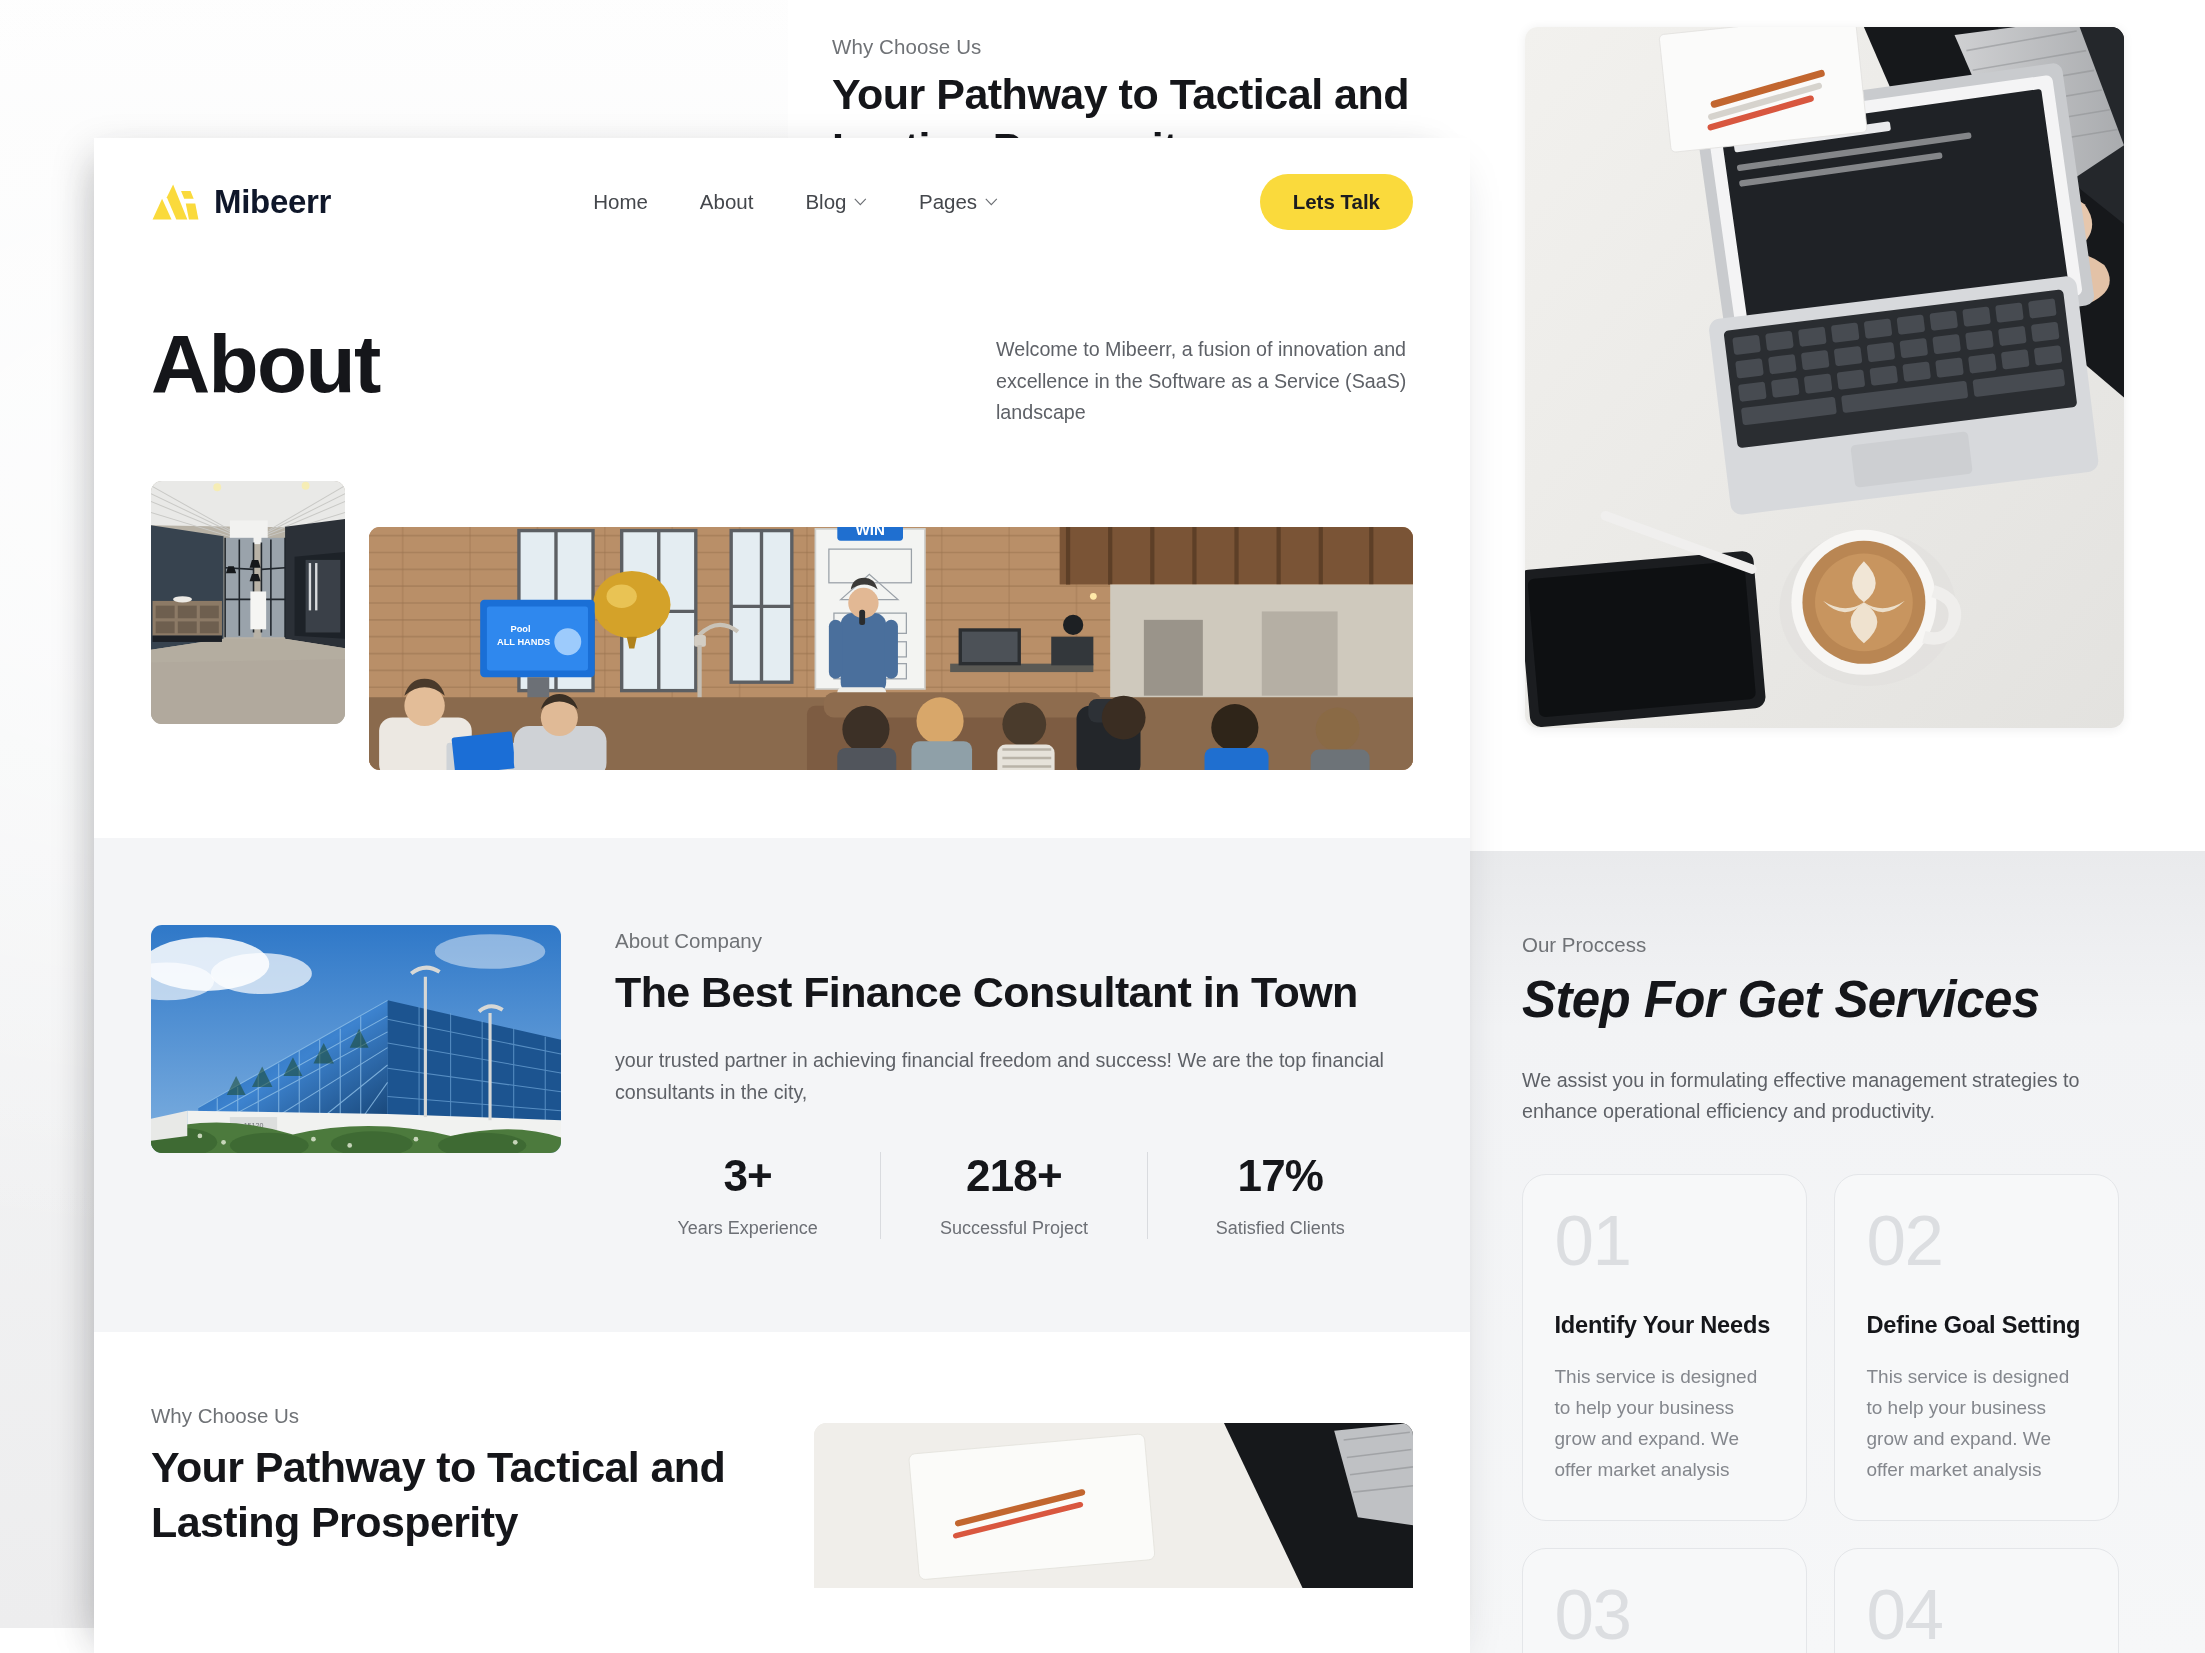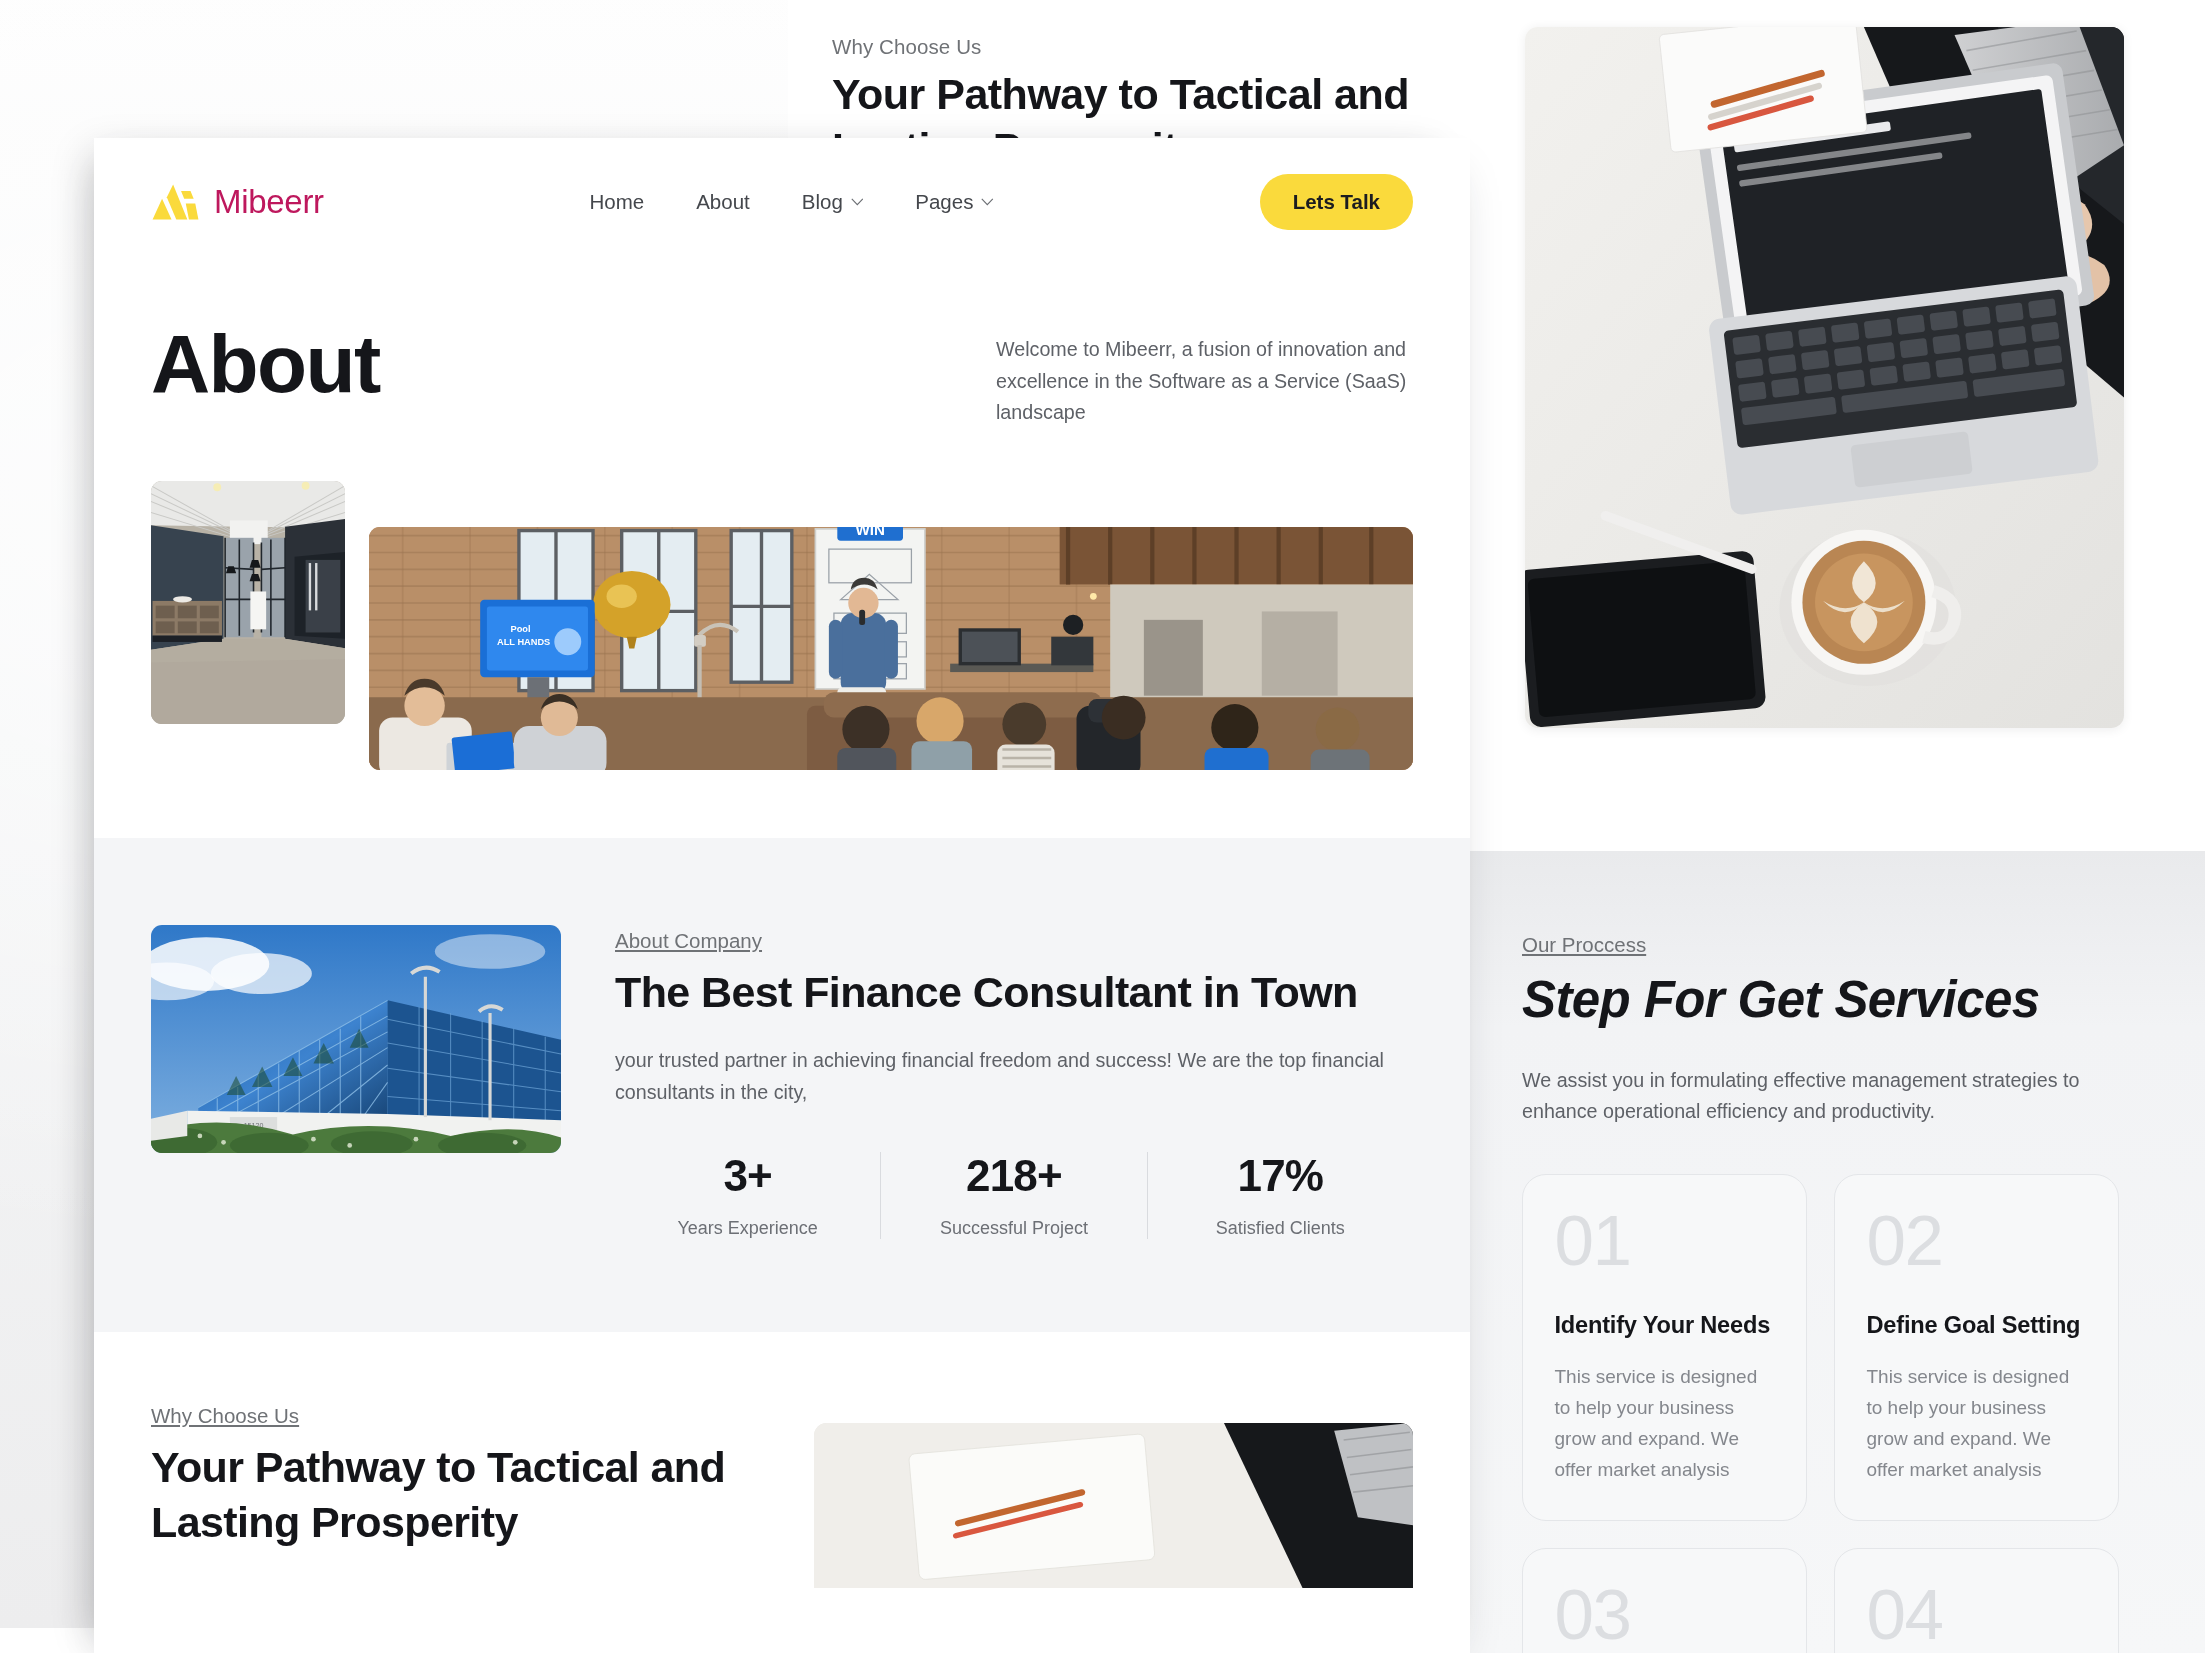--- a/index.html
+++ b/index.html
@@ -64,21 +64,21 @@
   }
 
   
   .navbar{
     display:flex; align-items:center;
     padding:36px 57px 0 57px;
   }
   .brand{ display:flex; align-items:center; gap:14px; }
   .brand-mark{ width:49px; height:38px; display:block; }
   .brand-name{
-    font-size:33px; font-weight:400; color:#be185d; letter-spacing:-0.3px;
+    font-size:33px; font-weight:700; color:#0f172a; letter-spacing:-0.3px;
   }
   .nav-links{
     display:flex; align-items:flex-start; gap:52px;
     margin-left:auto;
   }
   .nav-link{
     display:flex; align-items:center; gap:7.9px;
     font-size:20.5px; color:#44474c; white-space:nowrap; cursor:pointer;
   }
   .chev{ width:12.6px; height:7.9px; display:block; }
@@ -122,21 +122,21 @@
     margin-top:68px;
     background:#f4f5f7;
     padding:87px 57px 93px 57px;
     display:flex; gap:54px; align-items:flex-start;
   }
   .band-img{
     width:410px; height:228px; border-radius:11px; overflow:hidden; flex:none;
   }
   .band-img svg{ display:block; width:100%; height:100%; }
   .band-copy{ flex:1; padding-top:3.2px; }
-  .eyebrow{ font-size:20.5px; color:#6f7276; margin-bottom:12.6px;text-decoration:underline; }
+  .eyebrow{ font-size:20.5px; color:#6f7276; margin-bottom:12.6px; }
   .band-title{
     font-size:43px; line-height:1.28; font-weight:700; color:#15161a;
     letter-spacing:-0.6px; margin-bottom:25px;
   }
   .band-text{ font-size:19.7px; line-height:1.6; color:#5e6167; }
 
   .stats{
     display:flex; margin-top:44px;
   }
   .stat{

